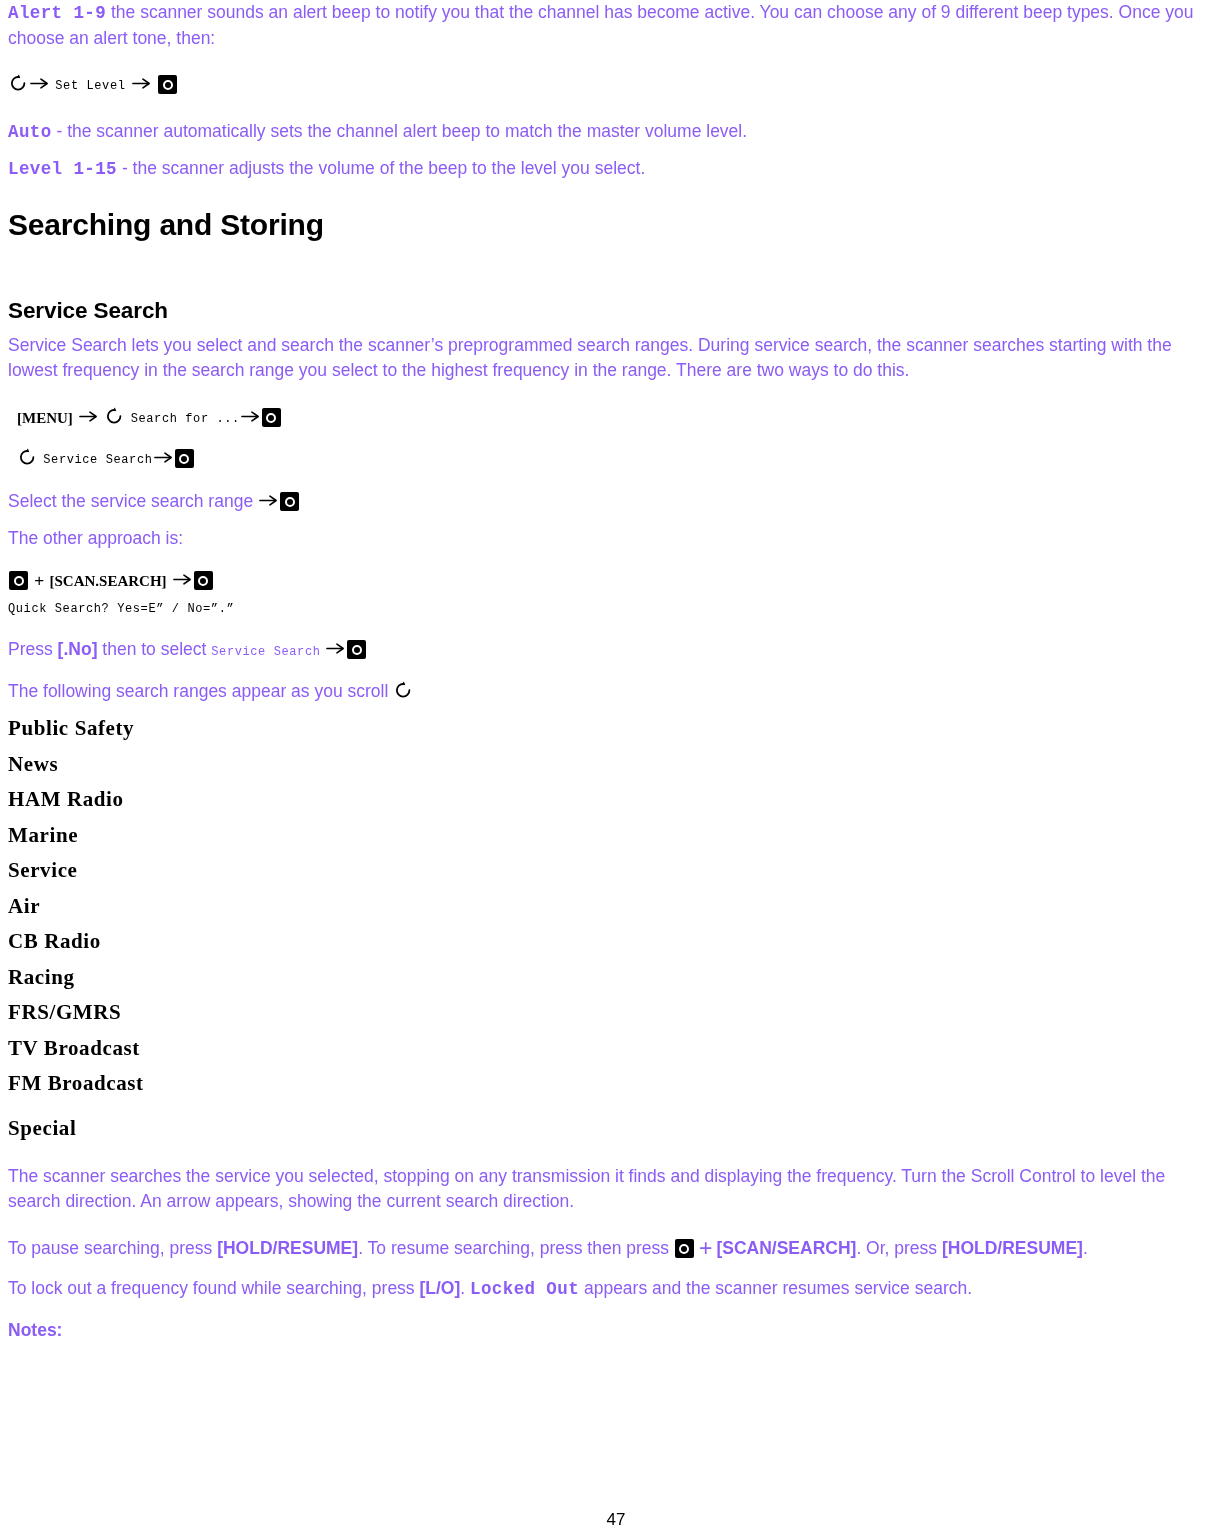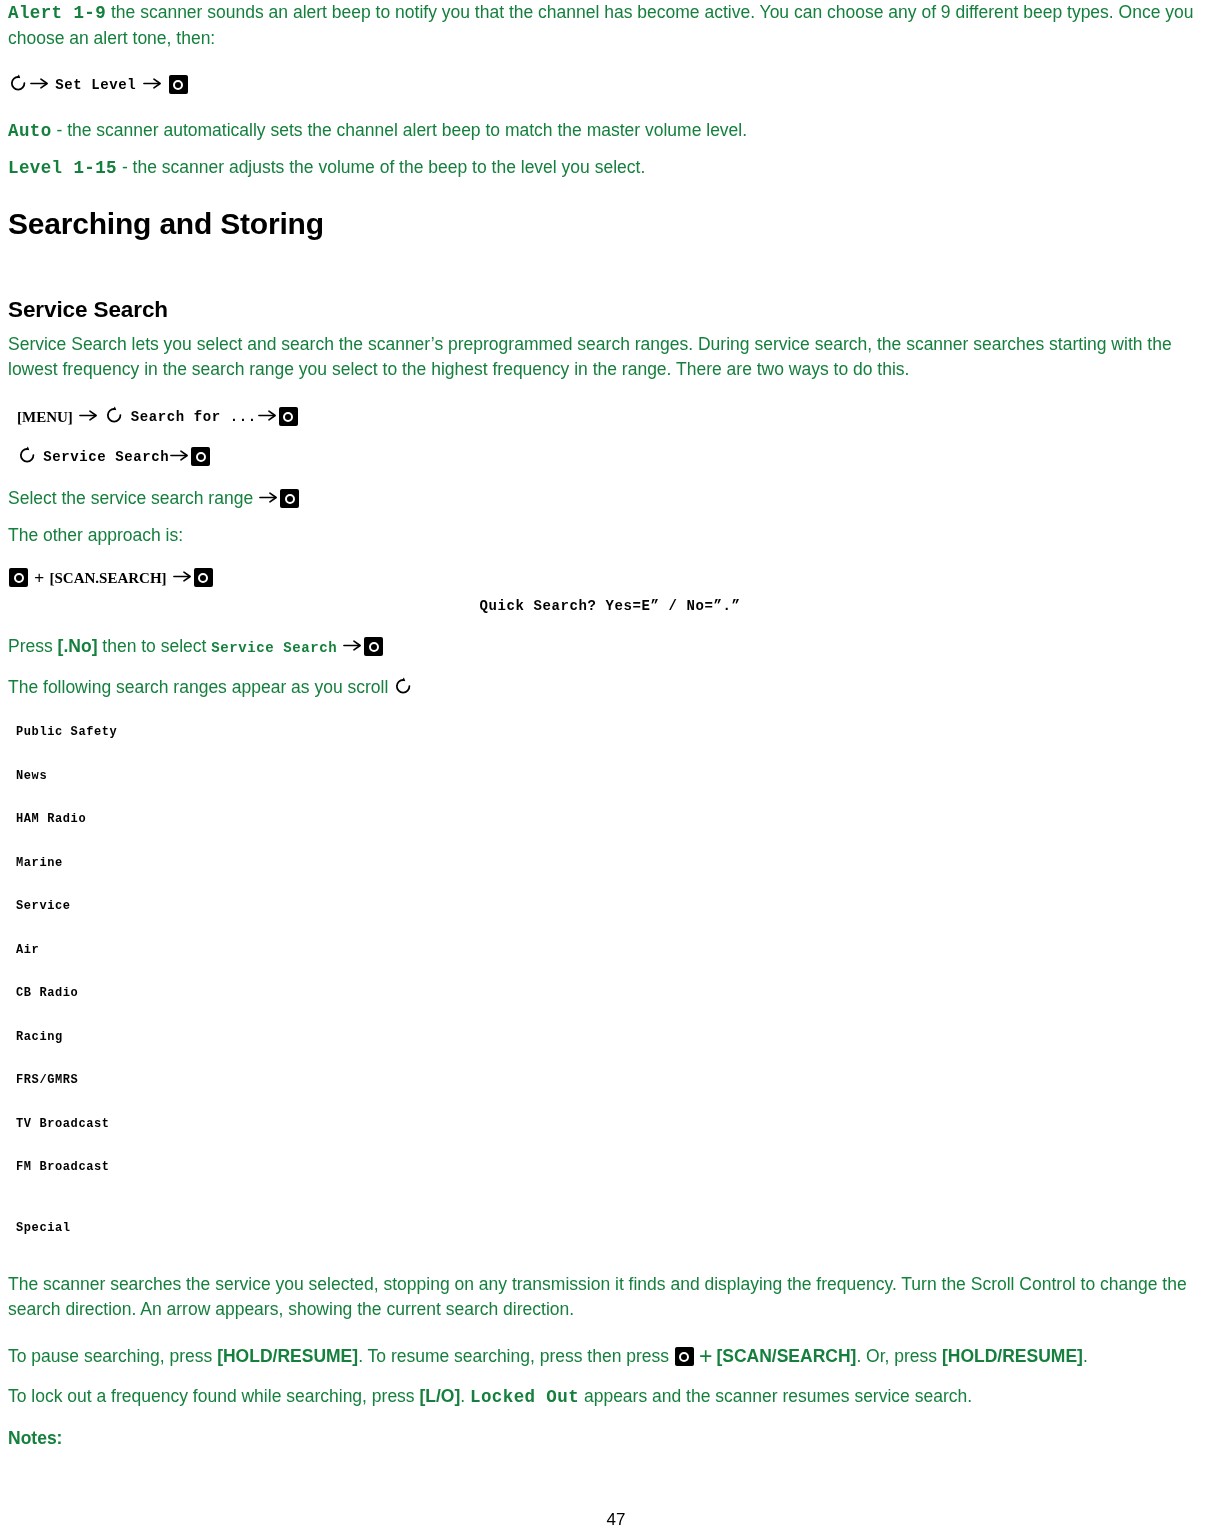--- a/index.html
+++ b/index.html
@@ -21,35 +21,34 @@
     height: 1538px;
     box-sizing: border-box;
     padding: 0 8px;
   }
 
   
   .body-text {
     font-family: "Liberation Sans", sans-serif;
     font-size: 17.5px;
     line-height: 25px;
-    color: #15803d;
+    color: #8b5cf6;
     margin: 0;
   }
   .mono {
     font-family: "Liberation Mono", "DejaVu Sans Mono", monospace;
     font-weight: bold;
     font-size: 17.5px;
     letter-spacing: 0.4px;
   }
   .mono-lg {
     font-family: "Liberation Mono", "DejaVu Sans Mono", monospace;
-    font-weight: bold;
-    font-size: 14px;
+    font-weight: normal;
+    font-size: 12px;
     letter-spacing: 0.6px;
-    text-align: center;
   }
   .sans-bold {
     font-family: "Liberation Sans", sans-serif;
     font-weight: bold;
   }
 
   h1.h-main {
     font-family: "Liberation Sans", sans-serif;
     font-weight: bold;
     font-size: 30px;
@@ -135,26 +134,26 @@
   }
   .step-line .mono-lg { vertical-align: 1px; }
   .brack {
     font-family: Liberation Serif, serif;
     font-weight: bold;
     font-size: 15px;
     margin-top: 20px;
   }
 
   .list-item {
-    font-family: Liberation Mono, monospace;
-    font-weight: bold;
-    font-size: 12px;
+    font-family: Liberation Serif, serif;
+    font-weight: bold;
+    font-size: 21px;
     line-height: 35.5px;
     letter-spacing: 0.6px;
-    margin: 8px;
+    margin: 0;
   }
 
   .page-num {
     position: absolute;
     left: 12px;
     right: 0;
     bottom: 8px;
     text-align: center;
     font-family: "Liberation Sans", sans-serif;
     font-size: 17px;
@@ -308,21 +307,21 @@
     <div class="list-item">Racing</div>
     <div class="list-item">FRS/GMRS</div>
     <div class="list-item">TV Broadcast</div>
     <div class="list-item">FM Broadcast</div>
     <div style="height:9px"></div>
     <div class="list-item">Special</div>
   </div>
 
   <div style="height:18px"></div>
 
-  <p class="body-text blk">The scanner searches the service you selected, stopping on any transmission it finds and displaying the frequency. Turn the Scroll Control to change the search direction. An arrow appears, showing the current search direction.</p>
+  <p class="body-text blk">The scanner searches the service you selected, stopping on any transmission it finds and displaying the frequency. Turn the Scroll Control to level the search direction. An arrow appears, showing the current search direction.</p>
 
   <div style="height:19px"></div>
 
   <p class="body-text blk" style="line-height:30px"><span>To pause searching, press </span><span class="sans-bold">[HOLD/RESUME]</span><span>. To resume searching, press  then press </span><span class="ico-btn"></span><span class="ico-plus">+</span><span class="sans-bold">[SCAN/SEARCH]</span><span>. Or, press </span><span class="sans-bold">[HOLD/RESUME]</span><span>.</span></p>
 
   <div style="height:13px"></div>
 
   <p class="body-text blk"><span>To lock out a frequency found while searching, press </span><span class="sans-bold">[L/O]</span><span>. </span><span class="mono">Locked Out</span><span> appears and the scanner resumes service search.</span></p>
 
   <div style="height:16px"></div>

